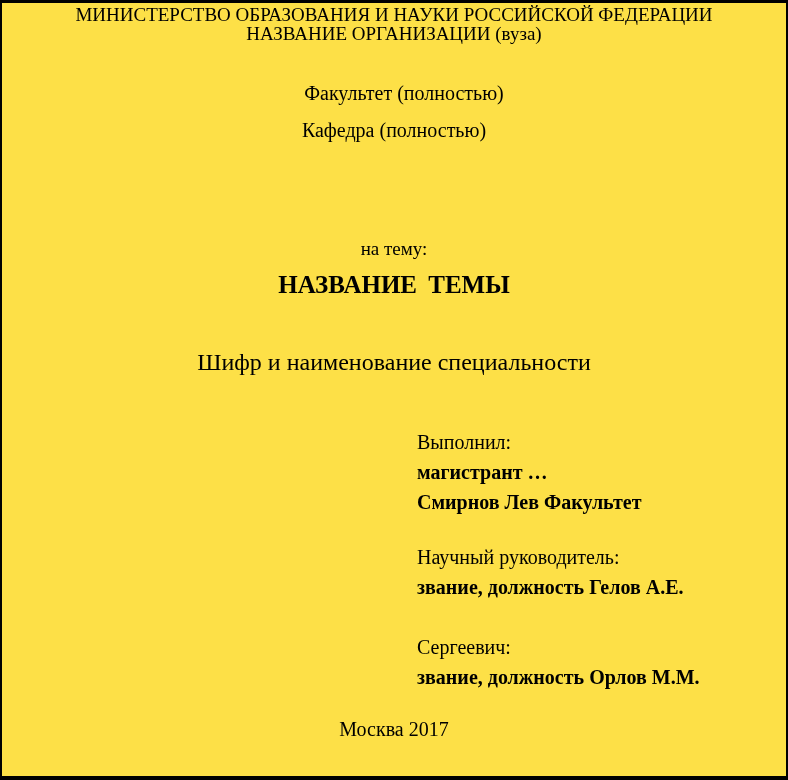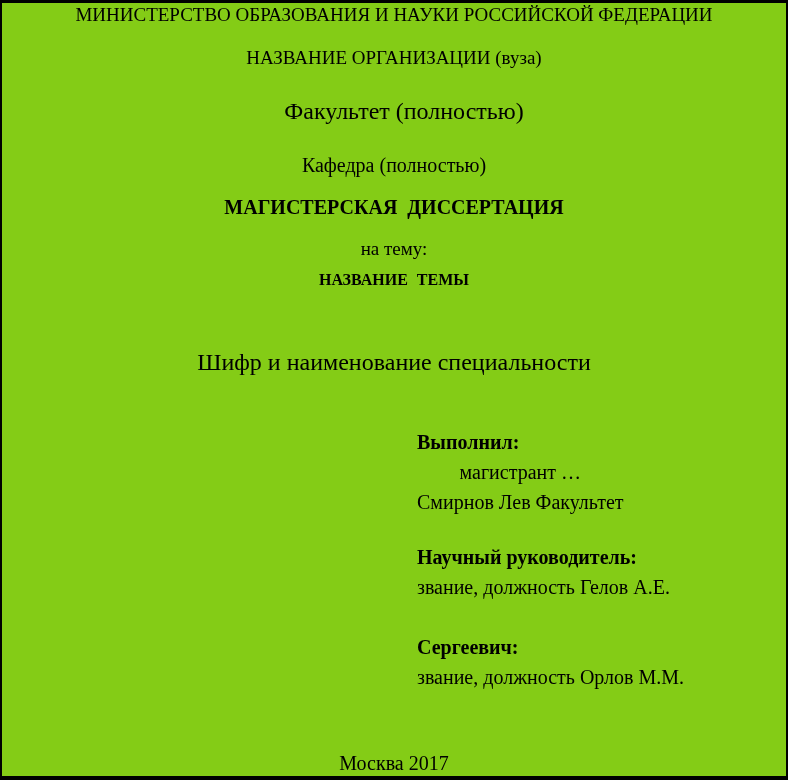--- a/index.html
+++ b/index.html
@@ -5,76 +5,75 @@
   html, body {
     margin: 0;
     padding: 0;
     background: #ffffff;
   }
   .page {
     position: relative;
     width: 788px;
     height: 780px;
     box-sizing: border-box;
-    background: #84cc16;
+    background: #fde047;
     border-style: solid;
     border-color: #000000;
     border-width: 3px 2px 4px 2px;
     font-family: "Liberation Serif", "DejaVu Serif", serif;
     color: #000000;
     overflow: hidden;
   }
   .line {
     position: absolute;
     left: 0;
     right: 0;
     white-space: nowrap;
   }
   .center { text-align: center; }
   .bold   { font-weight: bold; }
   .spaced { word-spacing: 5px; }
 
   .ministry   { top: 1px;   font-size: 19px; }
-  .org        { top: 44px;  font-size: 19px; }
-  .faculty    { top: 95px;  font-size: 24px; padding-left: 20px; }
-  .department { top: 116px; font-size: 20px; margin-top: 35px; }
+  .org        { top: 20px;  font-size: 19px; }
+  .faculty    { top: 79px;  font-size: 20px; padding-left: 20px; }
+  .department { top: 116px; font-size: 20px; }
   .doc-type   { top: 193px; font-size: 20px; }
   .on-topic   { top: 235px; font-size: 19px; }
-  .topic      { top: 268px; font-size: 16px; }
+  .topic      { top: 268px; font-size: 25px; }
   .specialty  { top: 346px; font-size: 24px; }
-  .city       { top: 749px; font-size: 20px; }
+  .city       { top: 715px; font-size: 20px; }
 
   .sig-column {
     position: absolute;
     left: 415px;
     top: 0;
     font-size: 20px;
     line-height: 30px;
   }
   .sig-block { position: absolute; left: 0; white-space: nowrap; }
   .sig-block-performer  { top: 424px; }
   .sig-block-supervisor { top: 539px; }
   .sig-block-reviewer   { top: 629px; }
-  .sig-label { font-weight: bold; }
-  .sig-line  { font-weight: normal; text-align: center; }
+  .sig-label { font-weight: normal; }
+  .sig-line  { font-weight: bold; }
 </style>
 </head>
 <body>
 
 <div class="page">
 
   <div class="line center ministry">МИНИСТЕРСТВО ОБРАЗОВАНИЯ И НАУКИ РОССИЙСКОЙ ФЕДЕРАЦИИ</div>
 
   <div class="line center org">НАЗВАНИЕ ОРГАНИЗАЦИИ (вуза)</div>
 
   <div class="line center faculty">Факультет (полностью)</div>
 
   <div class="line center department">Кафедра (полностью)</div>
 
-  <div class="line center doc-type bold spaced">МАГИСТЕРСКАЯ ДИССЕРТАЦИЯ</div>
 
   <div class="line center on-topic">на тему:</div>
 
   <div class="line center topic bold spaced">НАЗВАНИЕ ТЕМЫ</div>
 
   <div class="line center specialty">Шифр и наименование специальности</div>
 
   <div class="sig-column">
 
     <div class="sig-block sig-block-performer">

